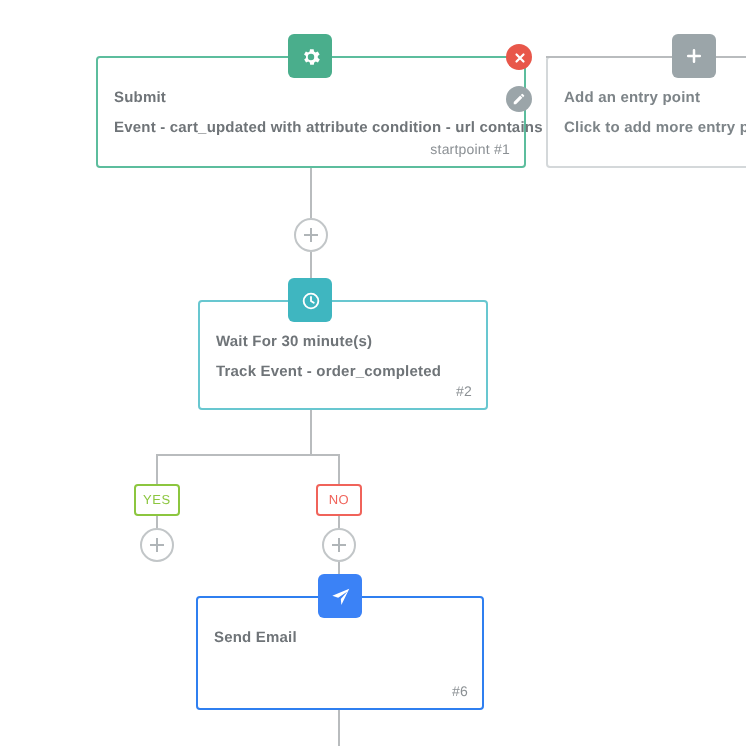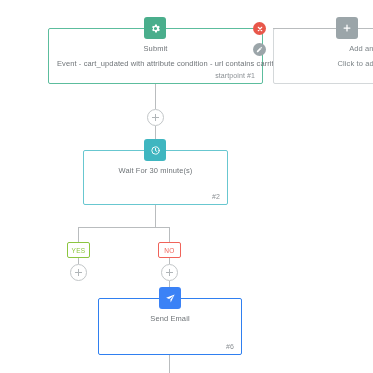--- a/index.html
+++ b/index.html
@@ -39,21 +39,22 @@
     border-radius: 2px;
   }
   .node-body {
     position: absolute;
     left: 0;
     right: 0;
     top: 0;
     bottom: 0;
     padding: 14px 8px 4px 8px;
     box-sizing: border-box;
-    text-align: center;
+    text-align: left;
+    font-weight: bold;
   }
   .node-title {
     font-size: 7.5px;
     color: #6f7478;
     line-height: 12px;
     letter-spacing: .1px;
   }
   .node-sub {
     font-size: 7.5px;
     color: #6f7478;
@@ -83,21 +84,21 @@
     border-radius: 3px;
     display: flex;
     align-items: center;
     justify-content: center;
   }
   .node-icon svg { display: block; }
 
   
   .node.green  { border-color: #5cbd9d; }
   .icon.green  { background: #4aae8c; }
-  .node.cyan   { border-color: #68c7d0; }
+  .node.cyan   { border-color: #68c7d0; margin-left: 16px; }
   .icon.cyan   { background: #3fb6c0; }
   .node.blue   { border-color: #2f7ff0; padding-left: 38px; }
   .icon.blue   { background: #3b82f6; }
   .node.grey   { border-color: #d4d8da; }
   .icon.grey   { background: #9ba5a9; }
   .node.grey .node-title,
   .node.grey .node-sub { color: #7d8488; }
 
   
   .circ-btn {
@@ -201,20 +202,21 @@
     <svg width="7" height="7" viewBox="0 0 24 24" fill="#ffffff">
       <path d="M3 17.2V21h3.8L17.8 10 14 6.2 3 17.2zM20.7 7.1c.4-.4.4-1 0-1.4l-2.4-2.4a1 1 0 0 0-1.4 0l-1.8 1.8L19 8.9l1.7-1.8z"></path>
     </svg>
   </div>
 
   <div class="plus-node" style="left:147px; top:109px;"></div>
 
   <div class="node cyan" style="left:83px; top:150px; width:145px; height:55px;">
     <div class="node-body">
       <div class="node-title">Wait For 30 minute(s)</div>
+      <div class="node-sub">Track Event - order_completed</div>
     </div>
     <div class="node-index">#2</div>
   </div>
   <div class="node-icon icon cyan" style="left:144px; top:139px;">
     <svg width="11" height="11" viewBox="0 0 24 24" fill="none" stroke="#ffffff" stroke-width="2" stroke-linecap="round">
       <circle cx="12" cy="12" r="8"></circle>
       <path d="M12 7.5V12l3 2"></path>
     </svg>
   </div>
 

